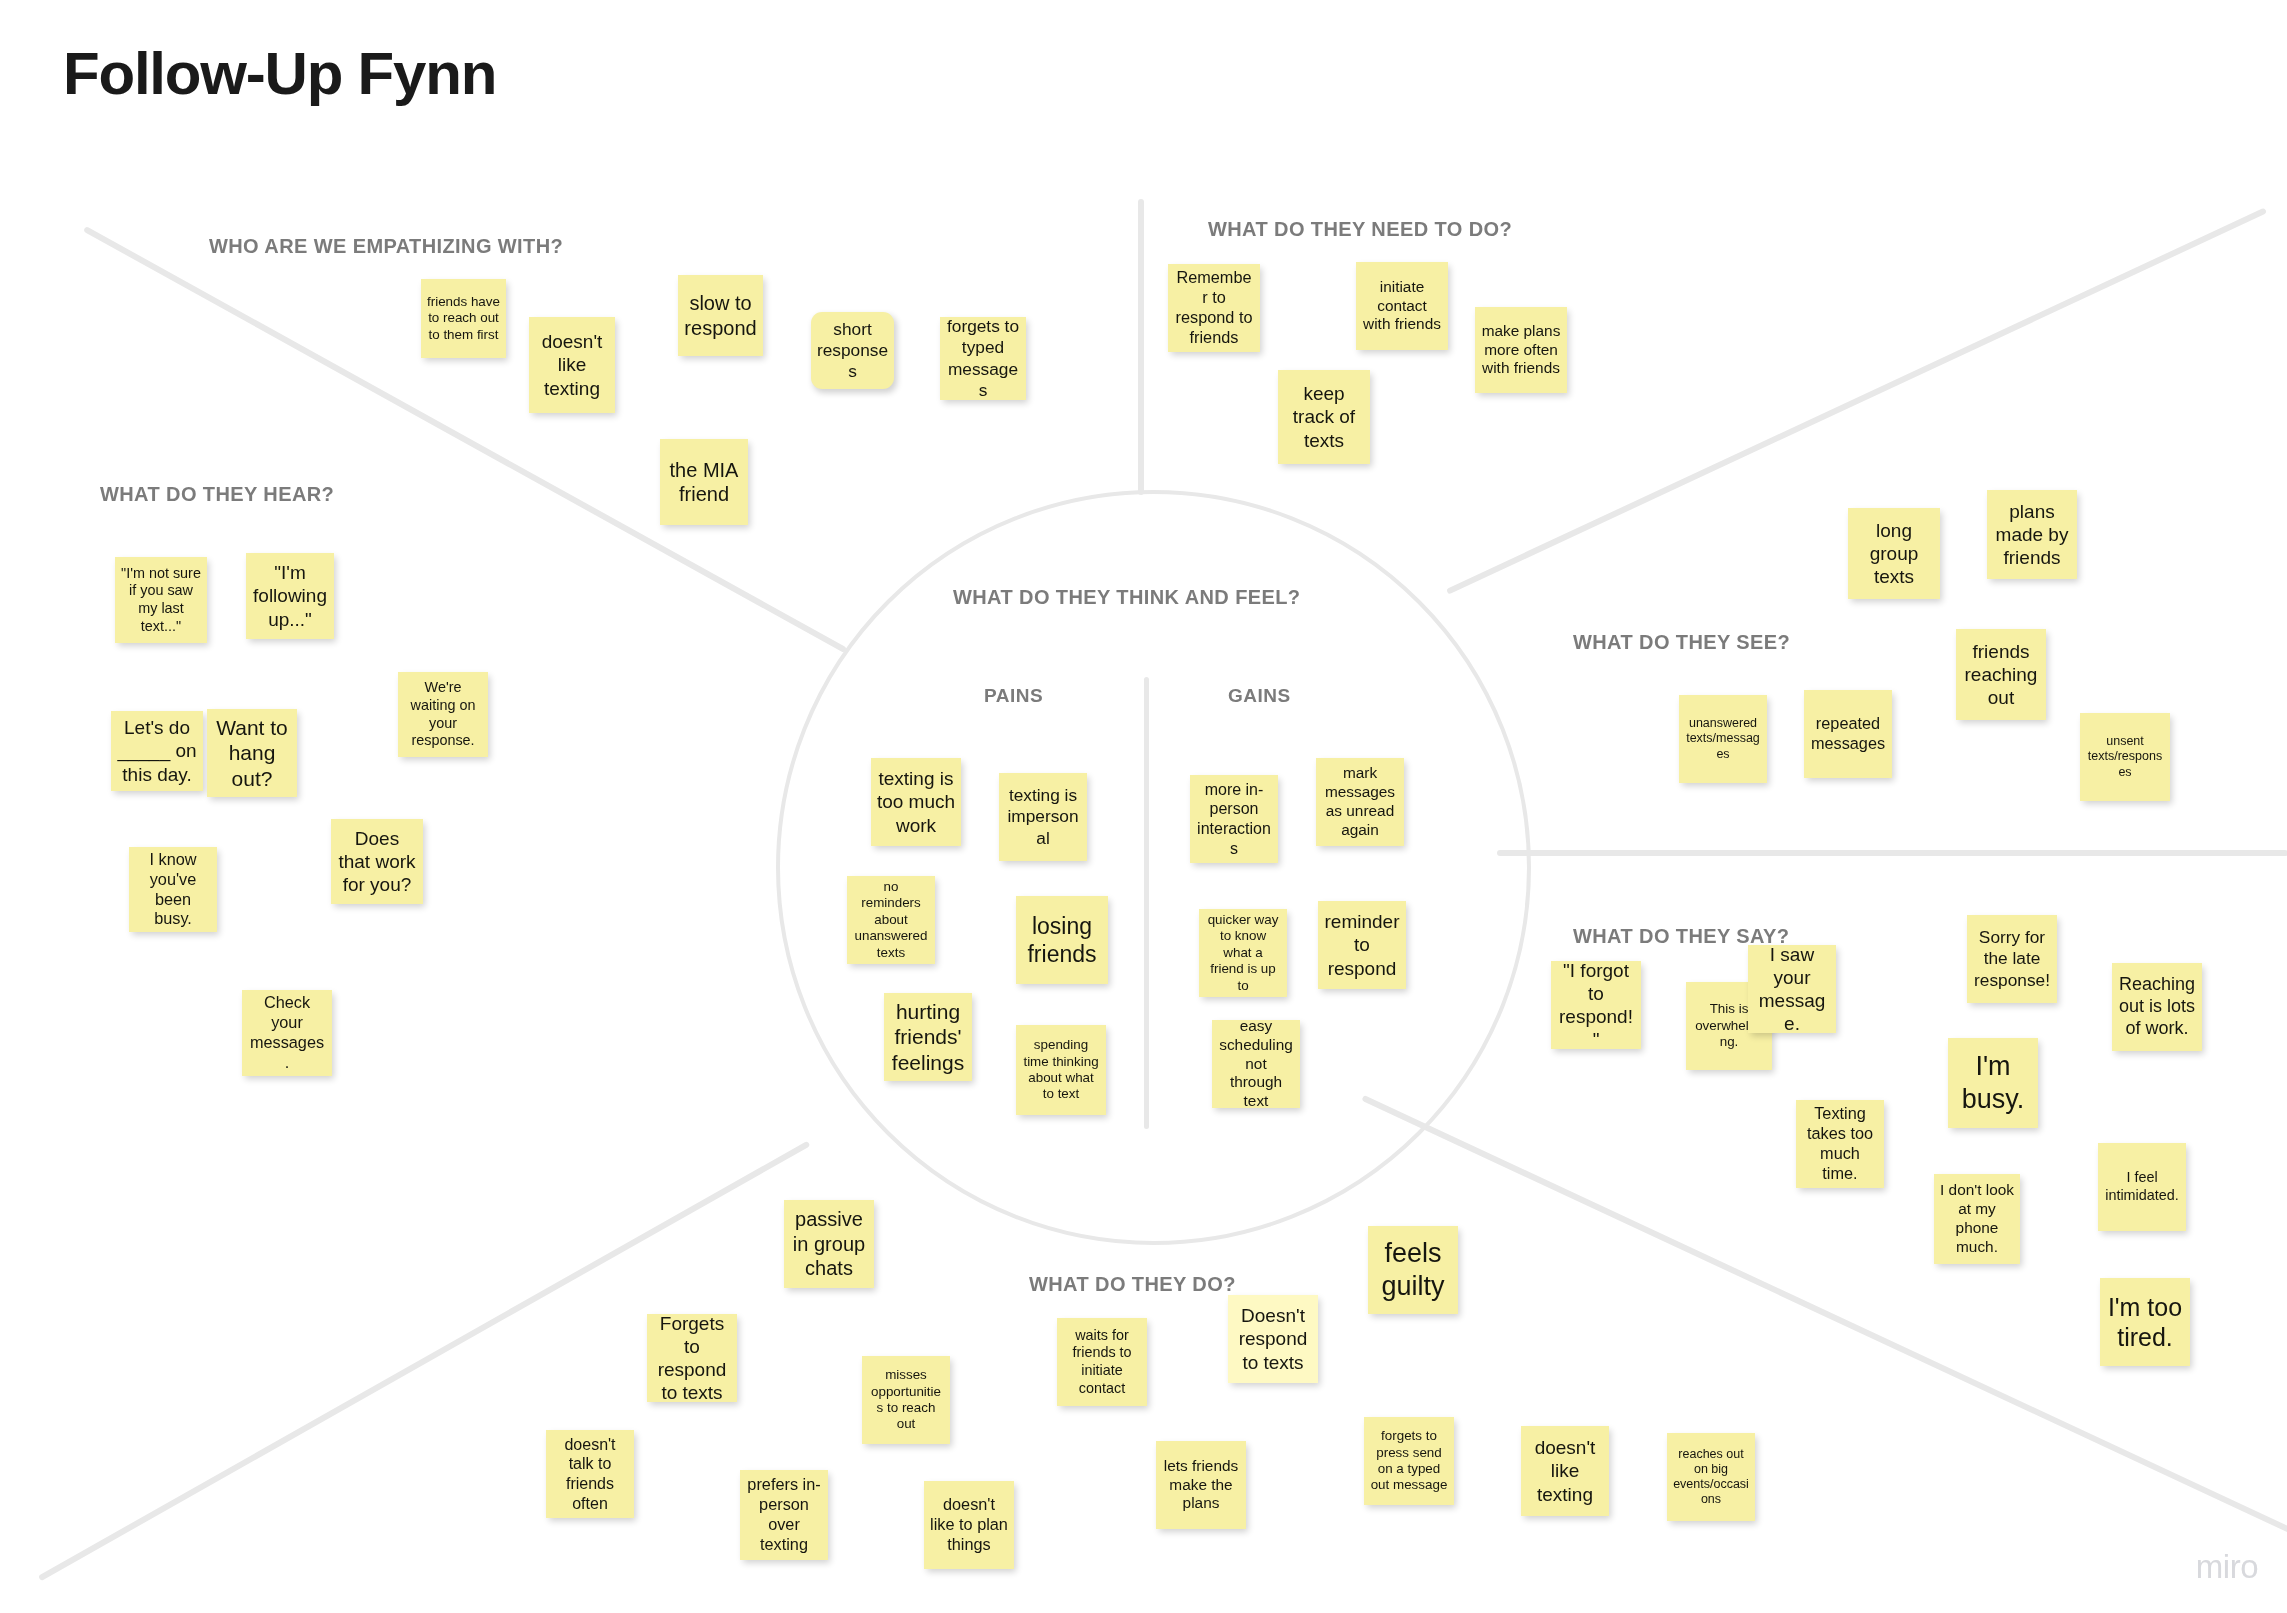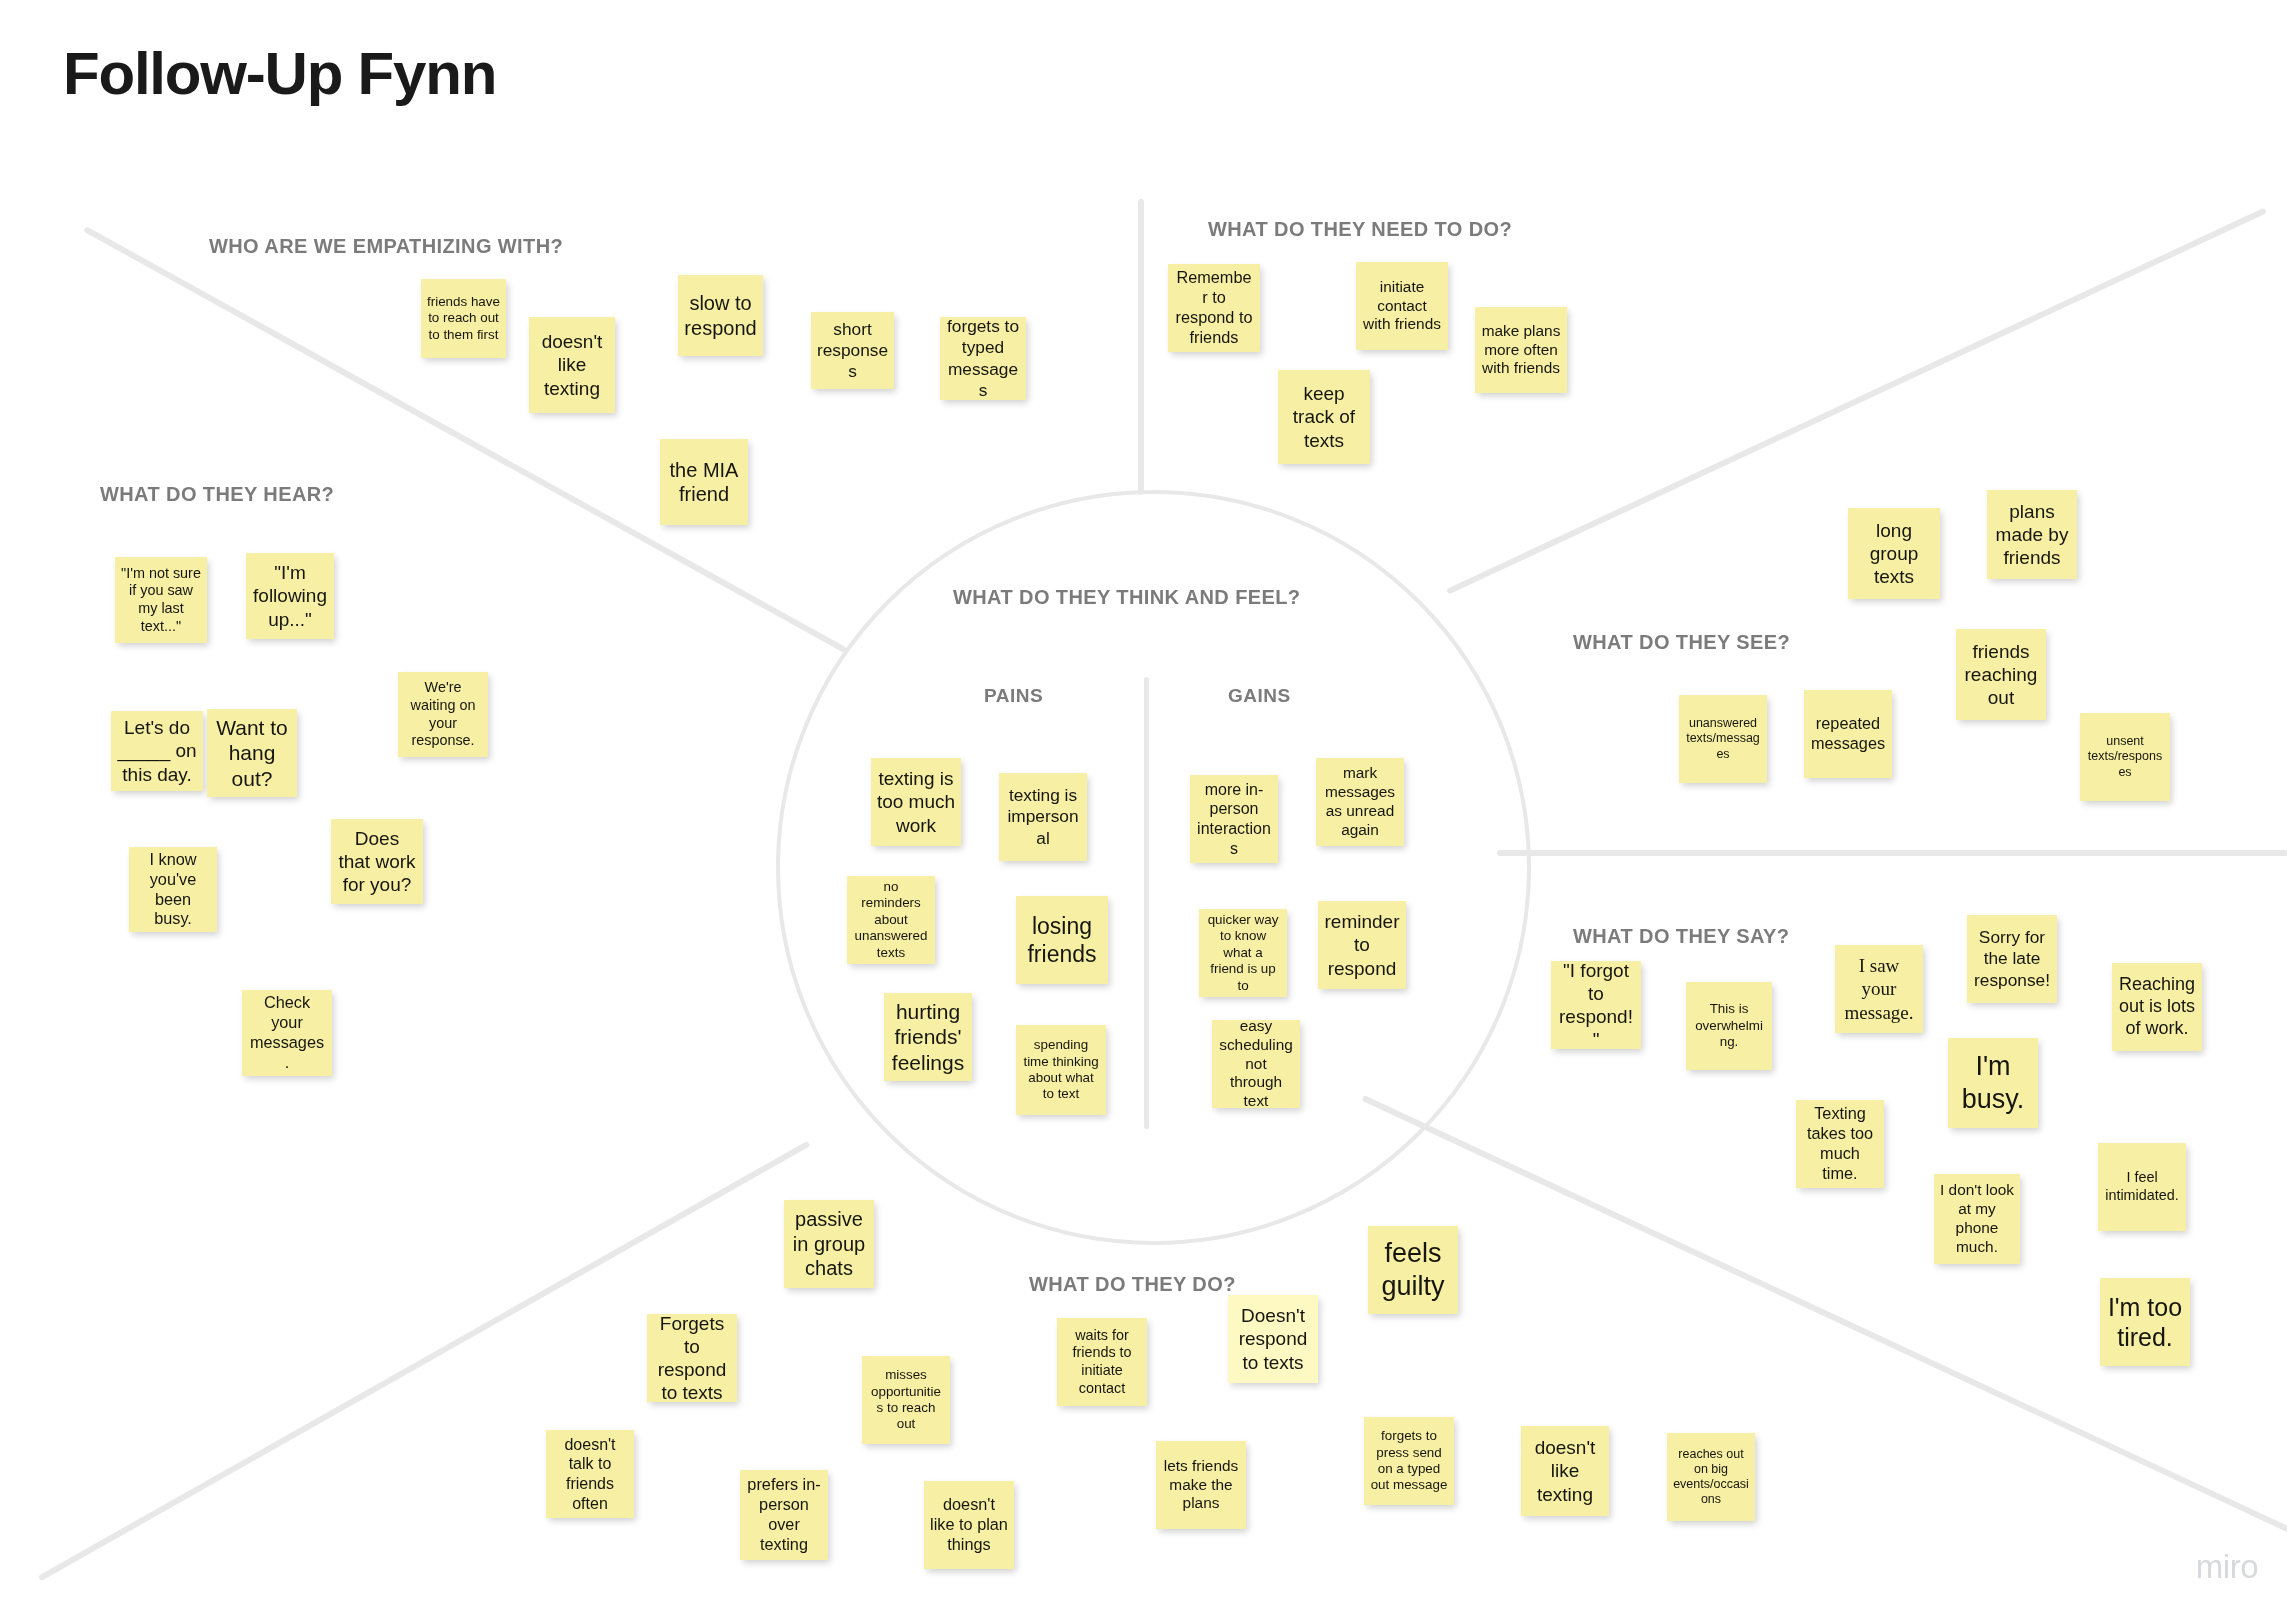--- a/index.html
+++ b/index.html
@@ -138,21 +138,21 @@
   <div id="notes-empathizing">
       <div class="note" style="left: 421px; top: 279px; width: 85px; height: 79px; font-size: 13.4px; background: rgb(247, 240, 164);">
         <span>friends have to reach out to them first</span>
       </div>
       <div class="note" style="left: 529px; top: 317px; width: 86px; height: 96px; font-size: 19px; background: rgb(247, 240, 164);">
         <span>doesn't like texting</span>
       </div>
       <div class="note" style="left: 678px; top: 275px; width: 85px; height: 81px; font-size: 20px; background: rgb(247, 240, 164);">
         <span>slow to respond</span>
       </div>
-      <div class="note" style="left: 811px; top: 312px; width: 83px; height: 77px; font-size: 17.3px; background: rgb(247, 240, 164);">
+      <div class="note" style="left: 811px; top: 312px; width: 83px; height: 77px; font-size: 17.3px; background: rgb(247, 240, 164); border-radius: 11px;">
         <span>short responses</span>
       </div>
       <div class="note" style="left: 940px; top: 317px; width: 86px; height: 83px; font-size: 17.3px; background: rgb(247, 240, 164);">
         <span>forgets to typed messages</span>
       </div>
       <div class="note" style="left: 660px; top: 439px; width: 88px; height: 86px; font-size: 20px; background: rgb(247, 240, 164);">
         <span>the MIA friend</span>
       </div>
     </div>
   <div id="notes-hear">
@@ -215,21 +215,21 @@
         <span>unsent texts/responses</span>
       </div>
     </div>
   <div id="notes-say">
       <div class="note" style="left: 1551px; top: 961px; width: 90px; height: 88px; font-size: 19px; background: rgb(247, 240, 164);">
         <span>"I forgot to respond!"</span>
       </div>
       <div class="note" style="left: 1686px; top: 982px; width: 86px; height: 88px; font-size: 13.4px; background: rgb(247, 240, 164);">
         <span>This is overwhelming.</span>
       </div>
-      <div class="note" style="left: 1835px; top: 945px; width: 88px; height: 88px; font-size: 19px; background: rgb(247, 240, 164); font-family: Liberation Serif, serif;">
+      <div class="note" style="left: 1748px; top: 945px; width: 88px; height: 88px; font-size: 19px; background: rgb(247, 240, 164);">
         <span>I saw your message.</span>
       </div>
       <div class="note" style="left: 1967px; top: 915px; width: 90px; height: 88px; font-size: 17.3px; background: rgb(247, 240, 164);">
         <span>Sorry for the late response!</span>
       </div>
       <div class="note" style="left: 2112px; top: 963px; width: 90px; height: 88px; font-size: 18px; background: rgb(247, 240, 164);">
         <span>Reaching out is lots of work.</span>
       </div>
       <div class="note" style="left: 1948px; top: 1038px; width: 90px; height: 90px; font-size: 27px; background: rgb(247, 240, 164);">
         <span>I'm busy.</span>

